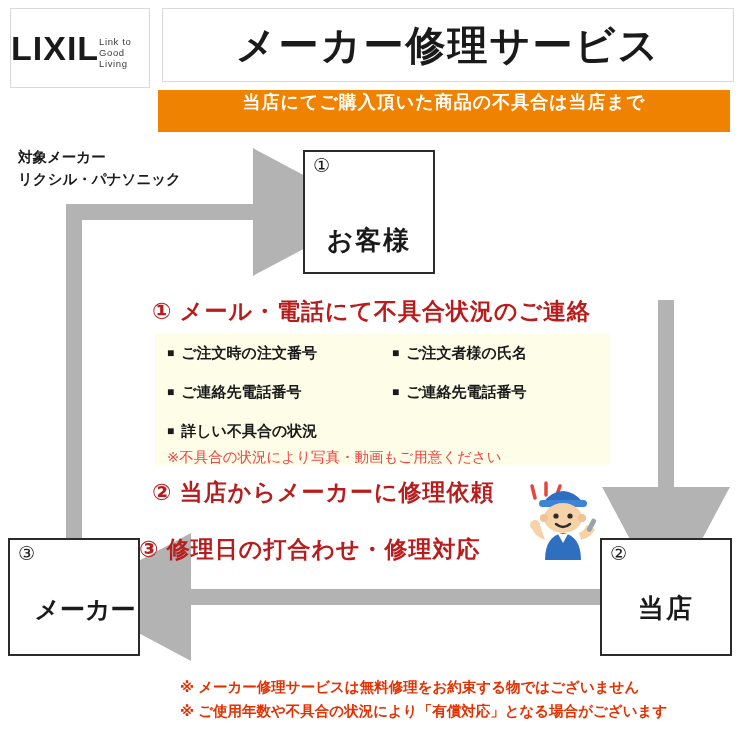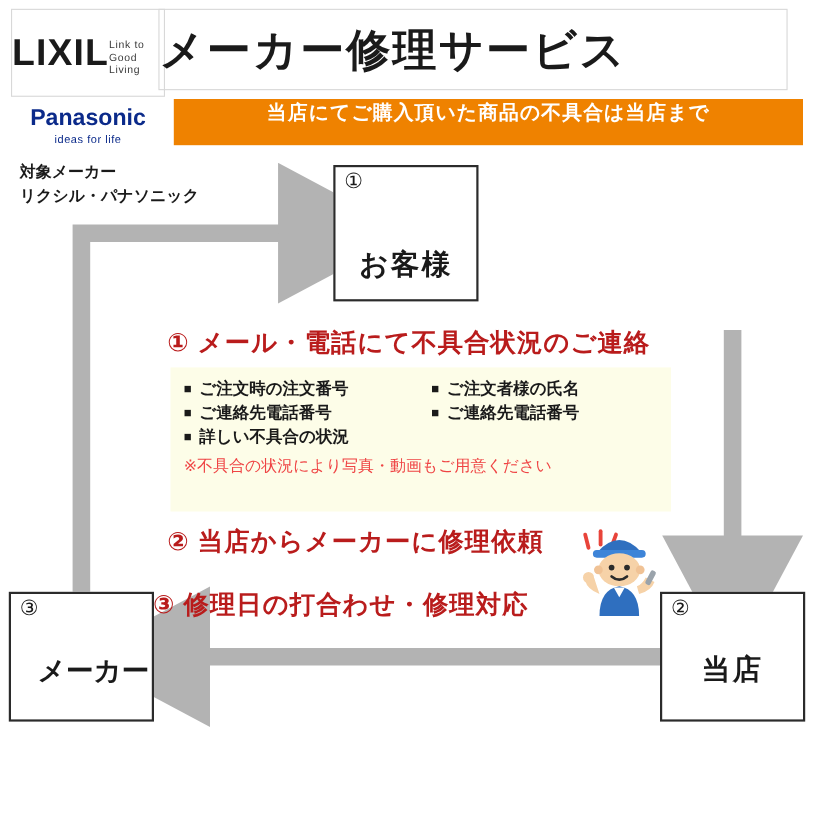--- a/index.html
+++ b/index.html
@@ -68,29 +68,29 @@
   }
   .panasonic-sub {
     margin-top: 4px;
     font-size: 10px;
     color: #0b2a8a;
     letter-spacing: 0.5px;
   }
 
   .title-box {
     position: absolute;
-    left: 144px;
+    left: 162px;
     top: 8px;
     width: 572px;
     height: 74px;
     border: 1px solid #d8d8d8;
     box-sizing: border-box;
     display: flex;
     align-items: center;
-    justify-content: flex-start;
+    justify-content: center;
   }
   .title-text {
     font-weight: bold;
     font-size: 40px;
     letter-spacing: 2px;
     color: #1a1a1a;
     white-space: nowrap;
   }
 
   .orange-banner {
@@ -219,22 +219,21 @@
     top: 334px;
     width: 455px;
     height: 131px;
     background: #fdfde8;
     box-sizing: border-box;
     padding: 10px 12px 8px 12px;
   }
   .bullet-grid {
     display: grid;
     grid-template-columns: 225px 1fr;
-    row-gap: 3px;
-    font-family: Liberation Mono, monospace;
+    row-gap: 20px;
   }
   .bullet {
     font-size: 15px;
     font-weight: bold;
     color: #1a1a1a;
     white-space: nowrap;
   }
   .bullet .sq {
     font-size: 12px;
     margin-right: 7px;
@@ -296,24 +295,20 @@
     <g>
       <path d="M600,597 L156,597" fill="none" stroke="#b3b3b3" stroke-width="16" marker-end="url(#ah)"></path>
     </g>
   </svg>
 
   <div class="brand-box">
     <div class="lixil-word">LIXIL</div>
     <div class="lixil-sub">Link to Good Living</div>
   </div>
 
-  <div class="panasonic-box">
-    <div class="panasonic-word">Panasonic</div>
-    <div class="panasonic-sub">ideas for life</div>
-  </div>
 
   <div class="title-box">
     <div class="title-text">メーカー修理サービス</div>
   </div>
 
   <div class="orange-banner">
     <span>当店にてご購入頂いた商品の不具合は当店まで</span>
   </div>
 
   <div class="maker-label">
@@ -388,14 +383,18 @@
     <path d="M32,92 q0,-24 18,-27 q18,3 18,27 z" fill="#2f6fbf"></path>
     <path d="M45,66 l5,9 l5,-9 z" fill="#ffffff"></path>
 
     <path d="M32,72 q-11,-4 -13,-12 q-1,-5 4,-5 q4,0 5,5 l2,6 z" fill="#f6d2a8"></path>
     <circle cx="22" cy="57" r="5" fill="#f6d2a8"></circle>
 
     <path d="M68,72 q11,-3 14,-11 l-8,-4 q-3,6 -8,8 z" fill="#f6d2a8"></path>
     <rect x="76" y="50" width="5" height="14" rx="2" fill="#9aa3ab" transform="rotate(28 78 57)"></rect>
   </svg>
 
+  <div class="footer-notes">
+    <div>※ メーカー修理サービスは無料修理をお約束する物ではございません</div>
+    <div>※ ご使用年数や不具合の状況により「有償対応」となる場合がございます</div>
+  </div>
 
 </div>
 
 </body></html>

